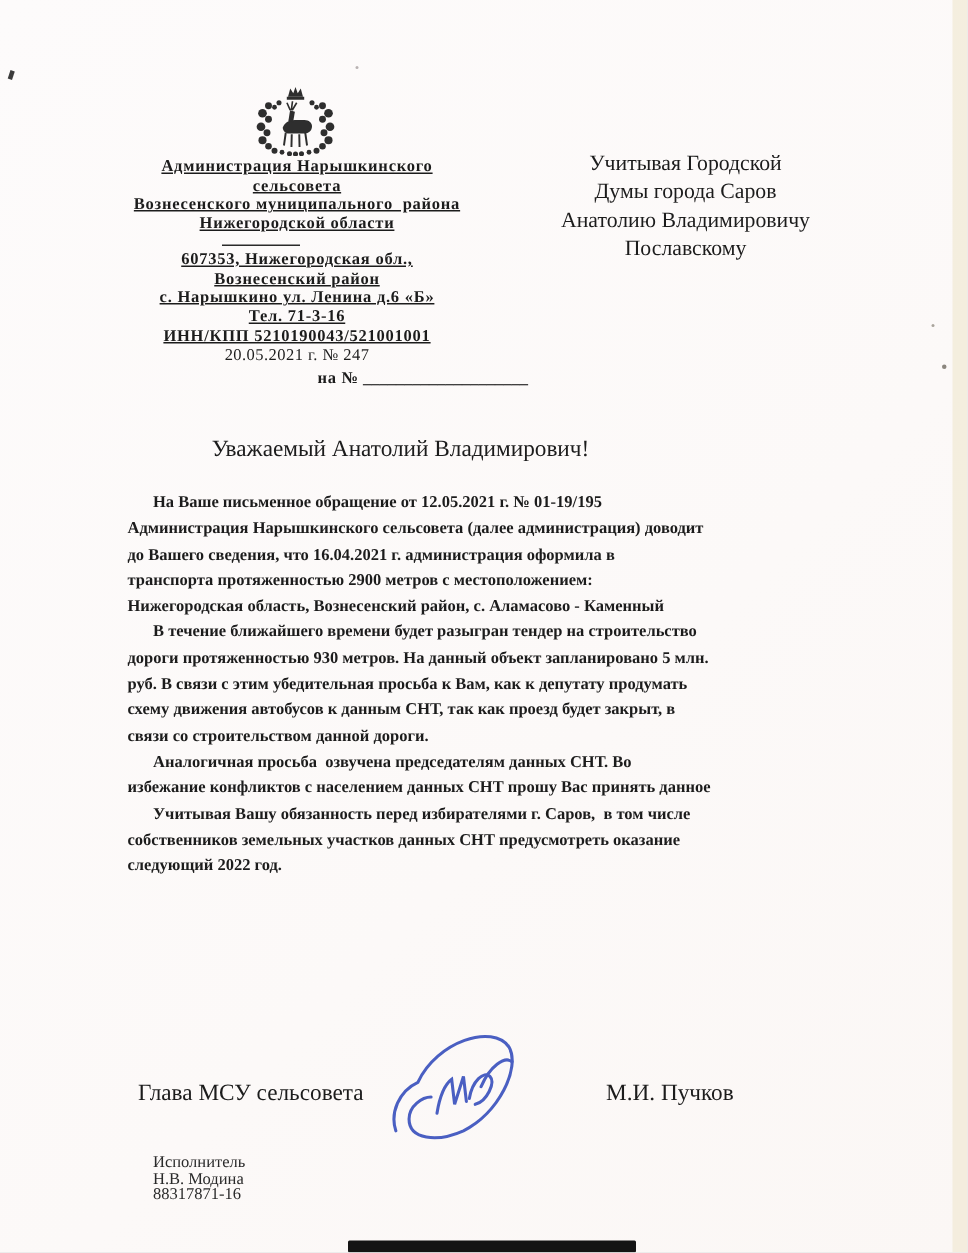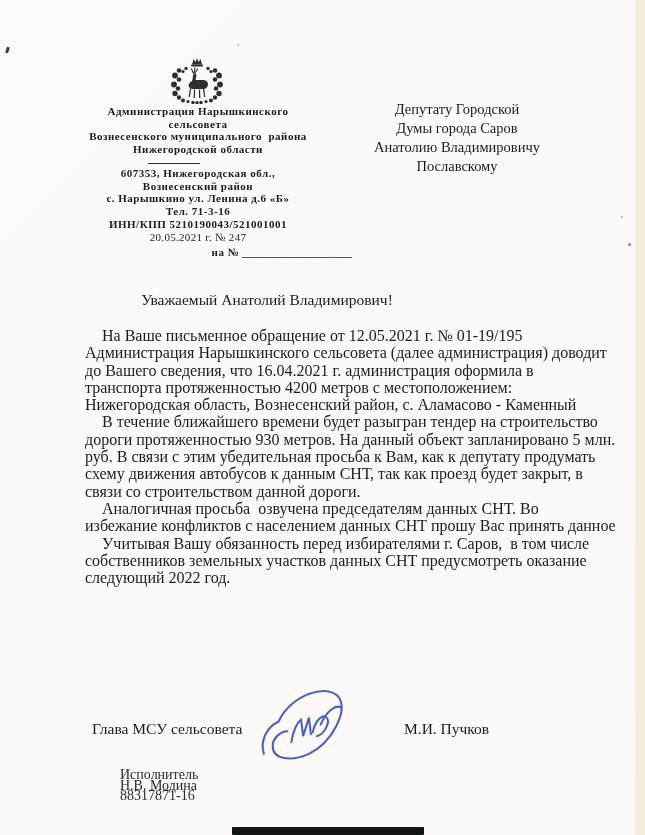--- a/index.html
+++ b/index.html
@@ -11,45 +11,45 @@
     overflow:hidden;
   }
   .edge-tint { position:absolute; right:0; top:0; bottom:0; width:10px; background:#f1ead5; opacity:.75; }
 
   
   .emblem { position:absolute; left:166px; top:56px; width:62px; height:48px; }
 
   
   .letterhead { position:absolute; left:44px; top:105px; width:308px; text-align:center;
     font-weight:bold; font-size:11px; line-height:12.7px; letter-spacing:.5px; }
-  .lh-line { white-space:pre; }
+  .lh-line { white-space:pre;text-decoration:underline; }
   .lh-divider { width:52px; border-bottom:1.6px solid #2a2a2a; margin:3px auto 3px 104px; height:4px; }
   .lh-date { font-weight:normal; letter-spacing:.3px; margin-top:1px; }
   .lh-ref { text-align:right; padding-left:50px; margin-top:2px; white-space:pre; }
   .lh-ref .blank { font-weight:bold; letter-spacing:0; }
 
   
   .addressee { position:absolute; left:352px; top:100px; width:210px; text-align:center;
     font-size:14.5px; line-height:19px; }
   .addr-line { white-space:pre; }
 
   .salutation { position:absolute; left:0; top:291px; width:534px; text-align:center; font-size:15.5px; }
 
   
-  .body-text { position:absolute; left:85px; top:327px; width:545px; font-size:16px; }
+  .body-text { position:absolute; left:85px; top:327px; width:545px; font-size:11px;font-weight:bold; }
   .body-line { height:17.3px; line-height:17.3px; white-space:pre; }
   .para .body-line:first-child { text-indent:17px; }
 
   
   .sign-label { position:absolute; left:92px; top:720px; font-size:15.5px; white-space:pre; }
   .sign-name  { position:absolute; left:404px; top:720px; font-size:15.5px; white-space:pre; }
   .signature  { position:absolute; left:258px; top:681px; width:98px; height:84px; }
 
   
-  .executor { position:absolute; left:120px; top:770px; font-size:14px; line-height:10.6px; color:#2a2a2a; }
+  .executor { position:absolute; left:102px; top:770px; font-size:11px; line-height:10.6px; color:#2a2a2a; }
   .exec-line { white-space:pre; }
 
   
   .speck-a { position:absolute; left:6px; top:47px; width:3px; height:6px; background:#3c3c3c; transform:rotate(18deg); }
   .speck-b { position:absolute; left:237px; top:44px; width:2px; height:2px; background:#b9b3b3; border-radius:50%; }
   .speck-c { position:absolute; left:621px; top:216px; width:2px; height:2px; background:#a9a49c; border-radius:50%; }
   .speck-d { position:absolute; left:628px; top:243px; width:3px; height:3px; background:#8b867e; border-radius:50%; }
   .bottom-bar { position:absolute; left:232px; top:827px; width:192px; height:8px; background:#141414; border-radius:1px; }
 </style>
 </head>
@@ -116,34 +116,34 @@
         <div class="lh-line">Вознесенский район</div>
         <div class="lh-line">с. Нарышкино ул. Ленина д.6 «Б»</div>
         <div class="lh-line">Тел. 71-3-16</div>
         <div class="lh-line">ИНН/КПП 5210190043/521001001</div>
       </div>
     <div class="lh-date">20.05.2021 г. № 247</div>
     <div class="lh-ref"><span>на №</span><span class="blank"> ____________________</span></div>
   </div>
 
   <div class="addressee">
-      <div class="addr-line">Депутату Городской</div>
+      <div class="addr-line">Учитывая Городской</div>
       <div class="addr-line">Думы города Саров</div>
       <div class="addr-line">Анатолию Владимировичу</div>
       <div class="addr-line">Пославскому</div>
     </div>
 
   <div class="salutation">Уважаемый Анатолий Владимирович!</div>
 
   <div class="body-text" id="body-container">
       <div class="para">
         <div class="body-line">На Ваше письменное обращение от 12.05.2021 г. № 01-19/195</div>
         <div class="body-line">Администрация Нарышкинского сельсовета (далее администрация) доводит</div>
         <div class="body-line">до Вашего сведения, что 16.04.2021 г. администрация оформила в</div>
-        <div class="body-line">транспорта протяженностью 4200 метров с местоположением:</div>
+        <div class="body-line">транспорта протяженностью 2900 метров с местоположением:</div>
         <div class="body-line">Нижегородская область, Вознесенский район, с. Аламасово - Каменный</div>
       </div>
       <div class="para">
         <div class="body-line">В течение ближайшего времени будет разыгран тендер на строительство</div>
         <div class="body-line">дороги протяженностью 930 метров. На данный объект запланировано 5 млн.</div>
         <div class="body-line">руб. В связи с этим убедительная просьба к Вам, как к депутату продумать</div>
         <div class="body-line">схему движения автобусов к данным СНТ, так как проезд будет закрыт, в</div>
         <div class="body-line">связи со строительством данной дороги.</div>
       </div>
       <div class="para">

